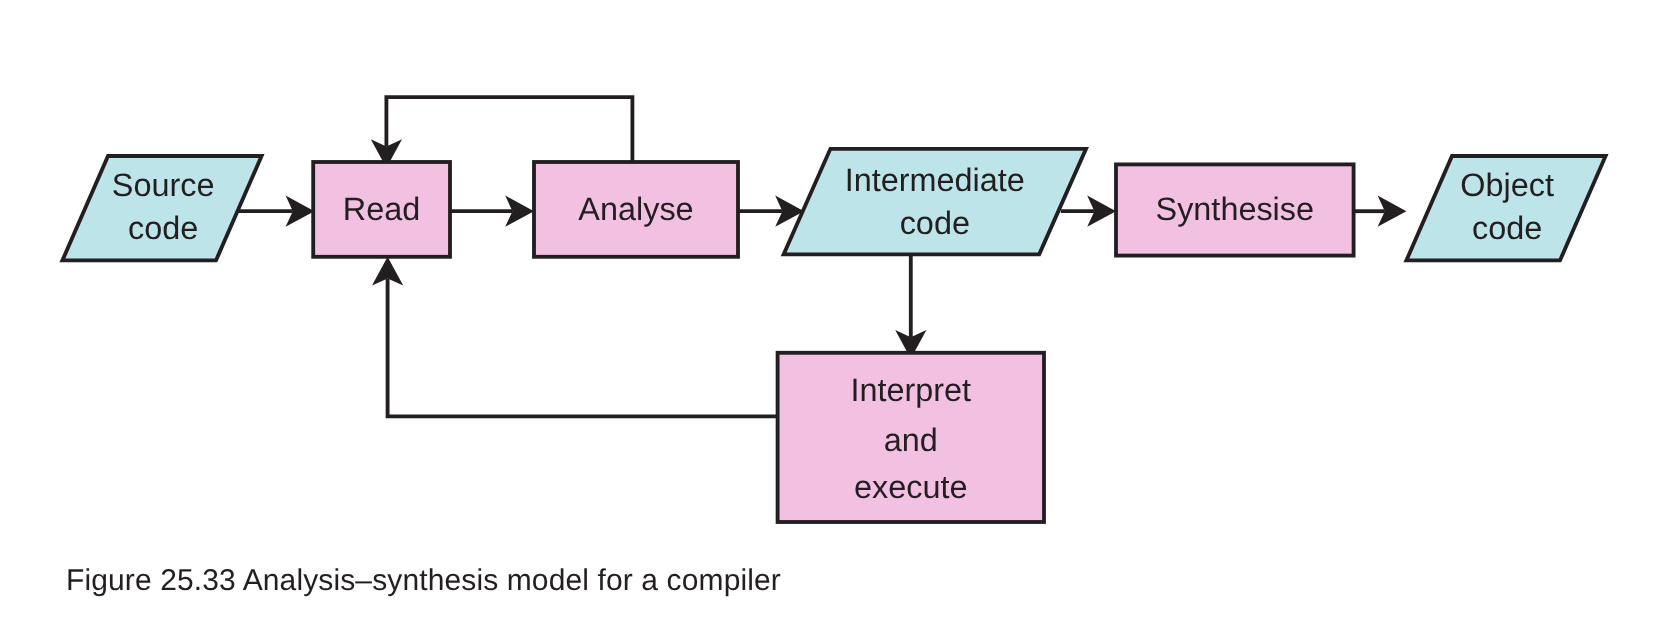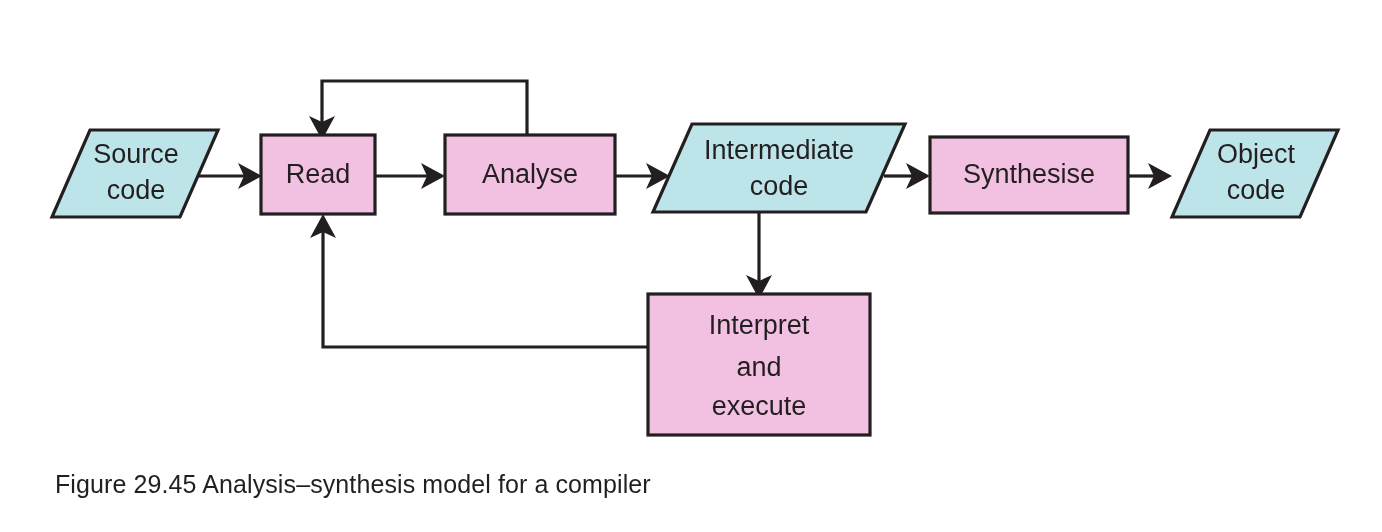--- a/index.html
+++ b/index.html
@@ -141,15 +141,15 @@
 
     <g>
       <rect class="node-shape" x="648" y="294" width="222" height="141" fill="#f2c1e2"></rect>
       <text class="node-label" x="759" y="327">Interpret</text>
       <text class="node-label" x="759" y="369">and</text>
       <text class="node-label" x="759" y="408">execute</text>
     </g>
 
   </svg>
 
-  <div class="caption">Figure 29.45 Analysis–synthesis model for a compiler</div>
+  <div class="caption">Figure 25.33 Analysis–synthesis model for a compiler</div>
 
 </div>
 
 </body></html>

